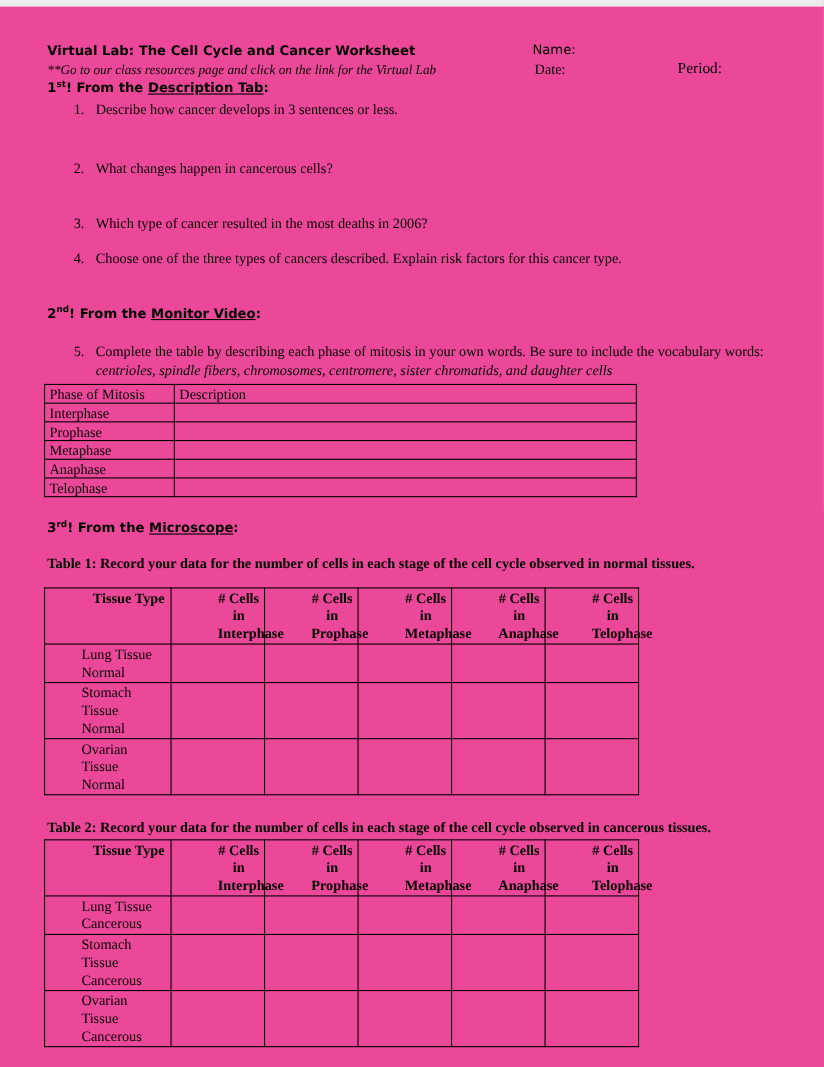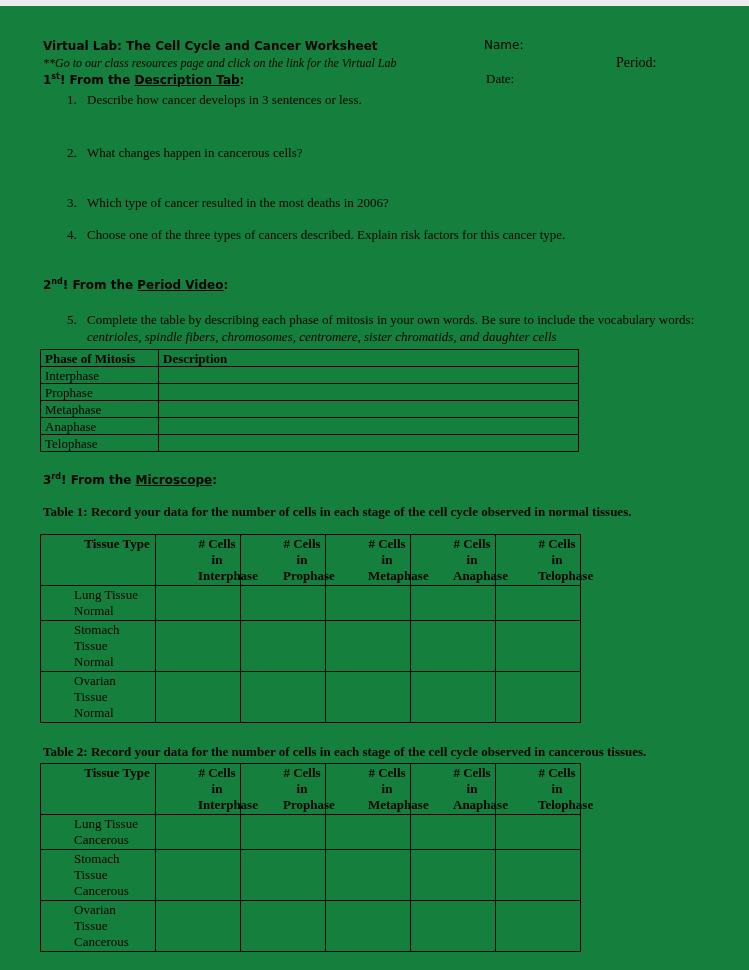--- a/index.html
+++ b/index.html
@@ -3,31 +3,31 @@
 <meta charset="utf-8">
 <style>
   * { margin: 0; padding: 0; box-sizing: border-box; }
   html, body { background: #ffffff; }
   body {
     width: 749px; height: 970px;
     font-family: "Liberation Serif", serif;
     color: #000;
     position: relative;
   }
-  .page { position: relative; width: 749px; height: 970px; background: #15803d; overflow: hidden; }
+  .page { position: relative; width: 749px; height: 970px; background: #ec4899; overflow: hidden; }
   .scan-edge { position: absolute; top: 0; left: 0; width: 749px; height: 6px; background: #ececec; }
   .content { padding: 38px 39px 0 43px; }
 
   
   .header { position: relative; }
   .title { font-family: "DejaVu Sans", sans-serif; font-weight: bold; font-size: 12px; line-height: 17px; }
   .note  { font-style: italic; font-size: 12px; line-height: 17px; }
   .abs { position: absolute; }
   .name-lbl   { left: 441px; top: 0;    font-family: "DejaVu Sans", sans-serif; font-weight: normal; font-size: 12px; }
-  .date-lbl   { left: 443px; top: 33px; font-size: 13px; }
+  .date-lbl   { left: 443px; top: 17px; font-size: 13px; }
   .period-lbl { left: 573px; top: 17px; font-size: 14px; }
 
   
   .sec-heading { font-family: "DejaVu Sans", sans-serif; font-weight: bold; font-size: 12px; line-height: 17px; }
   .sec-heading sup { font-size: 8px; vertical-align: super; line-height: 0; }
   .u { text-decoration: underline; }
   .h2 { margin-top: 34px; }
   .h3 { margin-top: 20px; }
 
   
@@ -41,21 +41,21 @@
   .q5 { margin-top: 17px; }
   .q5 .qtext { max-width: 625px; }
 
   
   table { border-collapse: collapse; }
   .mtable { margin-top: 4px; margin-left: -3px; width: 538px; table-layout: fixed; }
   .mtable th, .mtable td {
     border: 1px solid #000; font-size: 13px; line-height: 15px;
     padding: 1px 4px 0 4px; text-align: left; vertical-align: top; font-weight: normal;
   }
-  .mtable th { font-weight: bold; }
+  .mtable th { font-weight: normal; }
   .mcol1 { width: 118px; } .mcol2 { width: 420px; }
 
   
   .caption { font-weight: bold; font-size: 13px; line-height: 17px; }
   .cap1 { margin-top: 14px; }
   .cap2 { margin-top: 20px; }
 
   
   .ctable { margin-left: -3px; width: 540px; table-layout: fixed; }
   .ctable.t1 { margin-top: 14px; }
@@ -98,21 +98,21 @@
     <div class="q q3">
       <span class="qnum">3.</span>
       <span class="qtext">Which type of cancer resulted in the most deaths in 2006?</span>
     </div>
 
     <div class="q q4">
       <span class="qnum">4.</span>
       <span class="qtext">Choose one of the three types of cancers described.  Explain risk factors for this cancer type.</span>
     </div>
 
-    <div class="sec-heading h2"><span>2</span><sup>nd</sup><span>! From the </span><span class="u">Period Video</span><span>:</span></div>
+    <div class="sec-heading h2"><span>2</span><sup>nd</sup><span>! From the </span><span class="u">Monitor Video</span><span>:</span></div>
 
     <div class="q q5">
       <span class="qnum">5.</span>
       <span class="qtext"><span>Complete the table by describing each phase of mitosis in your own words. Be sure to include the vocabulary words: </span><i>centrioles, spindle fibers, chromosomes, centromere, sister chromatids, and daughter cells</i></span>
     </div>
 
     <table class="mtable">
       <colgroup>
           <col class="mcol1">
           <col class="mcol2">

